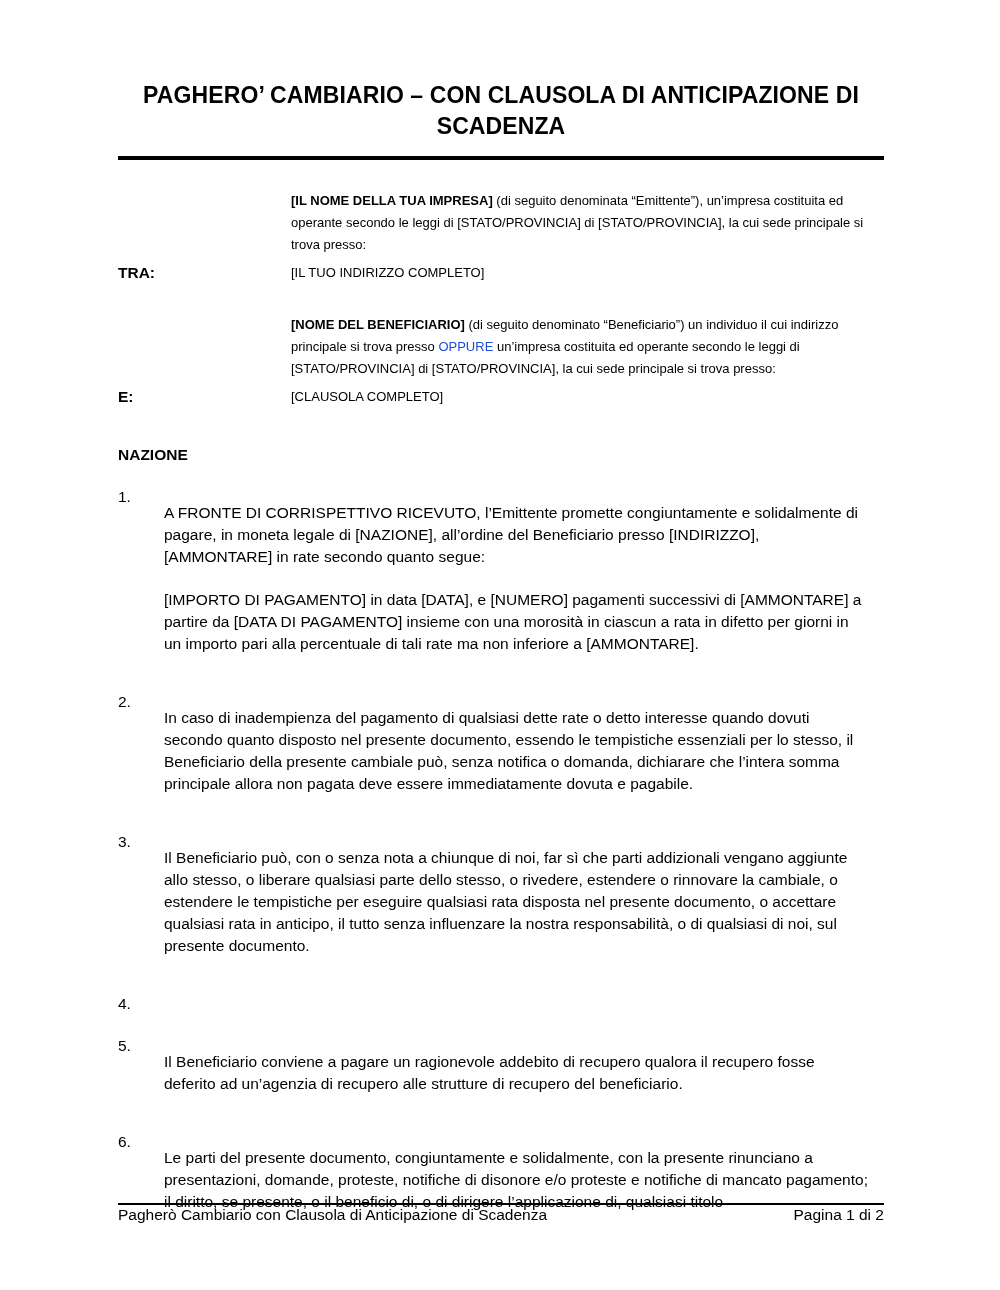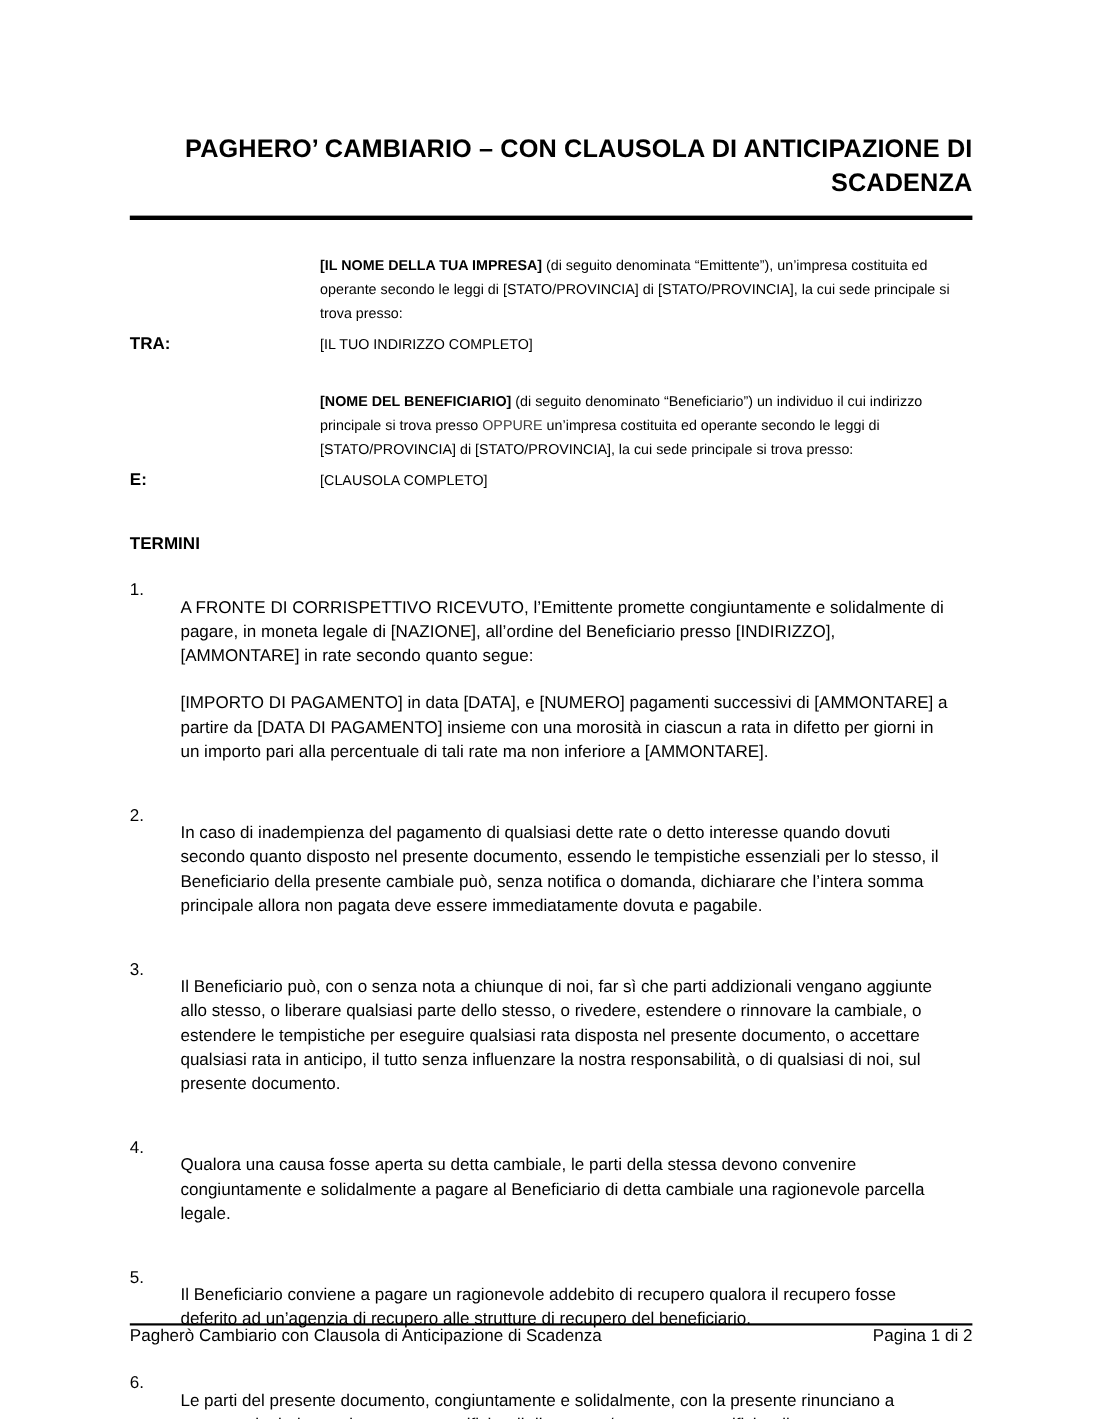--- a/index.html
+++ b/index.html
@@ -22,22 +22,22 @@
   .content {
     position: absolute;
     left: 118px;
     top: 0;
     width: 766px;
   }
 
   
   .doc-title {
     margin: 0;
-    padding-top: 120px;
-    text-align: right;
+    padding-top: 80px;
+    text-align: center;
     font-size: 23px;
     font-weight: bold;
     line-height: 31px;
     letter-spacing: 0.1px;
   }
   .title-rule {
     margin-top: 14px;
     height: 4px;
     background: #000000;
     width: 100%;
@@ -72,21 +72,21 @@
   .party-body p {
     margin: 0;
   }
   .party-body p.addr {
     margin-top: 6px;
   }
   .strong {
     font-weight: bold;
   }
   .oppure {
-    color: #404040;
+    color: #1d4ed8;
   }
 
   
   .terms-heading {
     margin: 0;
     padding-top: 36px;
     font-size: 15.5px;
     font-weight: bold;
     line-height: 22px;
   }
@@ -157,21 +157,21 @@
     </div>
 
     <div class="party-block">
       <div class="party-label">E:</div>
       <div class="party-body">
         <p><span class="strong">[NOME DEL BENEFICIARIO]</span><span> (di seguito denominato “Beneficiario”) un individuo il cui indirizzo principale si trova presso </span><span class="oppure">OPPURE</span><span> un’impresa costituita ed operante secondo le leggi di [STATO/PROVINCIA] di [STATO/PROVINCIA], la cui sede principale si trova presso:</span></p>
         <p class="addr">[CLAUSOLA COMPLETO]</p>
       </div>
     </div>
 
-    <h2 class="terms-heading">TERMINI</h2>
+    <h2 class="terms-heading">NAZIONE</h2>
 
     <ol class="terms-list">
 
       <li class="term-item">
         <div class="term-num">1.</div>
         <div class="term-text">
           <p>A FRONTE DI CORRISPETTIVO RICEVUTO, l’Emittente promette congiuntamente e solidalmente di pagare, in moneta legale di [NAZIONE], all’ordine del Beneficiario presso [INDIRIZZO], [AMMONTARE] in rate secondo quanto segue:</p>
           <p class="sub">[IMPORTO DI PAGAMENTO] in data [DATA], e [NUMERO] pagamenti successivi di [AMMONTARE] a partire da [DATA DI PAGAMENTO] insieme con una morosità in ciascun a rata in difetto per giorni in un importo pari alla percentuale di tali rate ma non inferiore a [AMMONTARE].</p>
         </div>
       </li>
@@ -185,23 +185,20 @@
 
       <li class="term-item">
         <div class="term-num">3.</div>
         <div class="term-text">
           <p>Il Beneficiario può, con o senza nota a chiunque di noi, far sì che parti addizionali vengano aggiunte allo stesso, o liberare qualsiasi parte dello stesso, o rivedere, estendere o rinnovare la cambiale, o estendere le tempistiche per eseguire qualsiasi rata disposta nel presente documento, o accettare qualsiasi rata in anticipo, il tutto senza influenzare la nostra responsabilità, o di qualsiasi di noi, sul presente documento.</p>
         </div>
       </li>
 
       <li class="term-item">
         <div class="term-num">4.</div>
-        <div class="term-text">
-          <p>Qualora una causa fosse aperta su detta cambiale, le parti della stessa devono convenire congiuntamente e solidalmente a pagare al Beneficiario di detta cambiale una ragionevole parcella legale.</p>
-        </div>
       </li>
 
       <li class="term-item">
         <div class="term-num">5.</div>
         <div class="term-text">
           <p>Il Beneficiario conviene a pagare un ragionevole addebito di recupero qualora il recupero fosse deferito ad un’agenzia di recupero alle strutture di recupero del beneficiario.</p>
         </div>
       </li>
 
       <li class="term-item">

